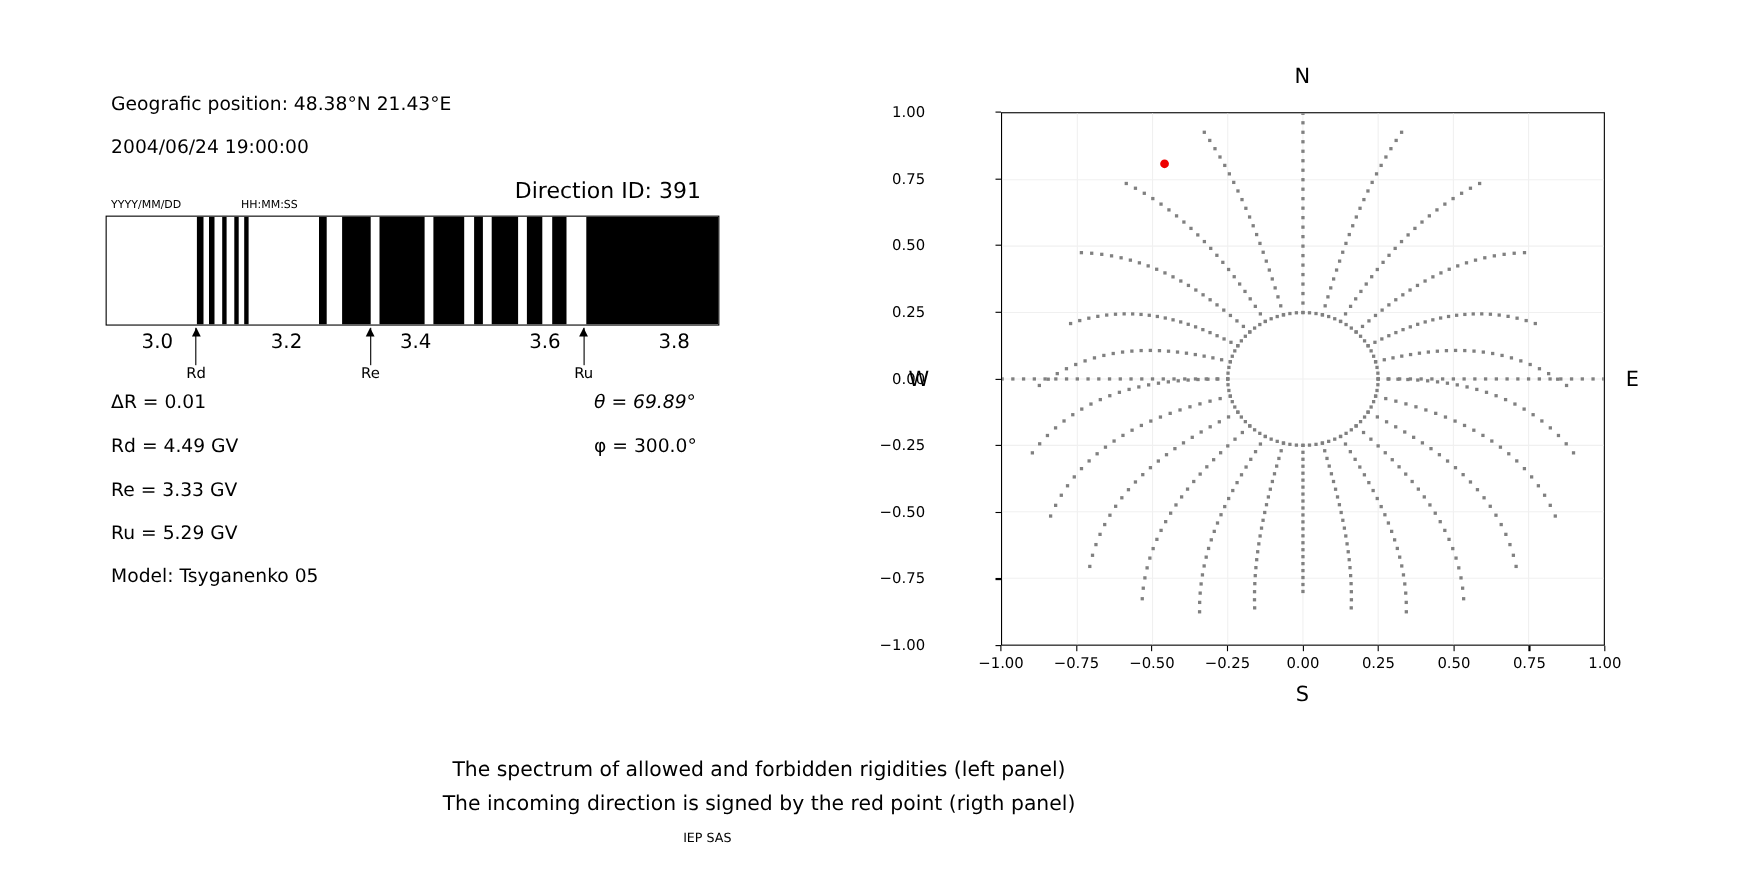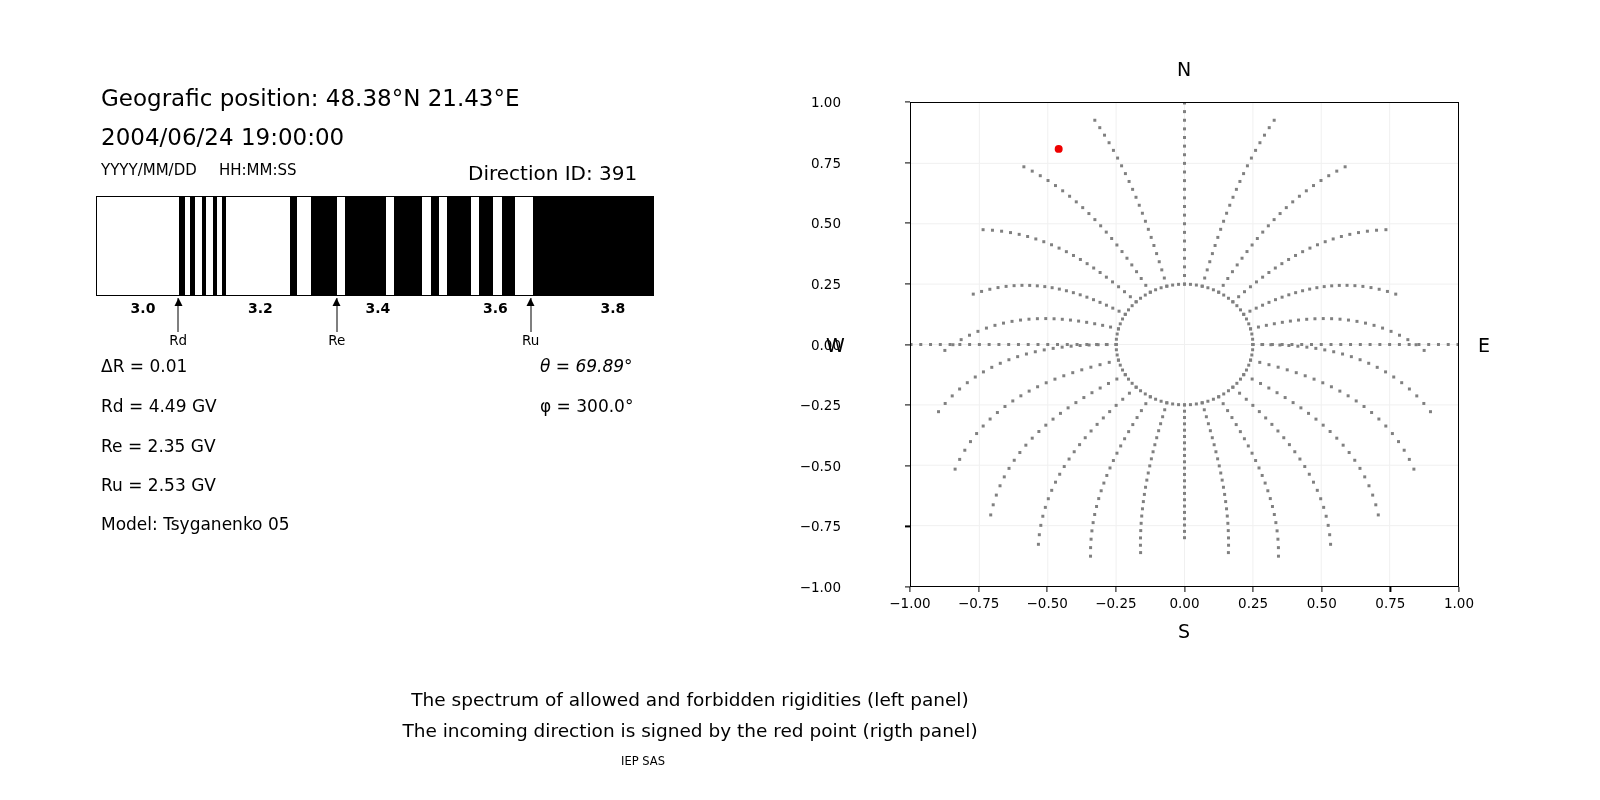--- a/index.html
+++ b/index.html
@@ -17,30 +17,31 @@
   }
 
   
   #left-panel {
     position: absolute;
     left: 0; top: 0;
     width: 760px; height: 620px;
   }
   .info-line {
     position: absolute;
-    font-size: 23px;
+    font-size: 17px;
     color: #000;
     white-space: nowrap;
   }
   #geo-position { left: 101px; top: 85px; }
   #datetime-value { left: 101px; top: 124px; }
   .format-hint {
     position: absolute;
-    font-size: 15px;
+    font-size: 10px;
     white-space: nowrap;
+    margin-top: 20px;
   }
   #fmt-date { left: 101px; top: 161px; }
   #fmt-time { left: 219px; top: 161px; }
   #direction-id {
     position: absolute;
     left: 468px; top: 161px;
     font-size: 20px;
     white-space: nowrap;
   }
 
@@ -62,24 +63,23 @@
 
   
   #spectrum-axis {
     position: absolute;
     left: 96px; top: 296px;
     width: 558px; height: 70px;
   }
   .axis-tick-label {
     position: absolute;
     top: 4px;
-    font-size: 14px;
+    font-size: 18px;
     transform: translateX(-50%);
     white-space: nowrap;
-    font-weight: bold;
   }
   .marker-group { position: absolute; top: 0; }
   .marker-arrow {
     position: absolute;
     left: 0; top: 2px;
     width: 1px; height: 34px;
     background: #000;
     transform: translateX(-50%);
   }
   .marker-arrow::before {
@@ -232,22 +232,22 @@
         <div class="marker-label">Re</div>
       </div>
       <div class="marker-group" style="left: 434.653px;">
         <div class="marker-arrow"></div>
         <div class="marker-label">Ru</div>
       </div>
     </div>
 
   <div class="stat-line stat-col-left" style="top:356px;">ΔR = 0.01</div>
   <div class="stat-line stat-col-left" style="top:396px;">Rd = 4.49 GV</div>
-  <div class="stat-line stat-col-left" style="top:436px;">Re = 2.35 GV</div>
-  <div class="stat-line stat-col-left" style="top:475px;">Ru = 2.53 GV</div>
+  <div class="stat-line stat-col-left" style="top:436px;">Re = 3.33 GV</div>
+  <div class="stat-line stat-col-left" style="top:475px;">Ru = 5.29 GV</div>
   <div class="stat-line stat-col-left" style="top:514px;text-align:center;">Model: Tsyganenko 05</div>
 
   <div class="stat-line stat-col-right" style="top:356px;font-style:italic;">θ = 69.89°</div>
   <div class="stat-line stat-col-right" style="top:396px;">φ = 300.0°</div>
 </div>
 
 <div id="right-panel">
 
   <div class="compass" id="compass-n">N</div>
   <div class="compass" id="compass-s">S</div>

